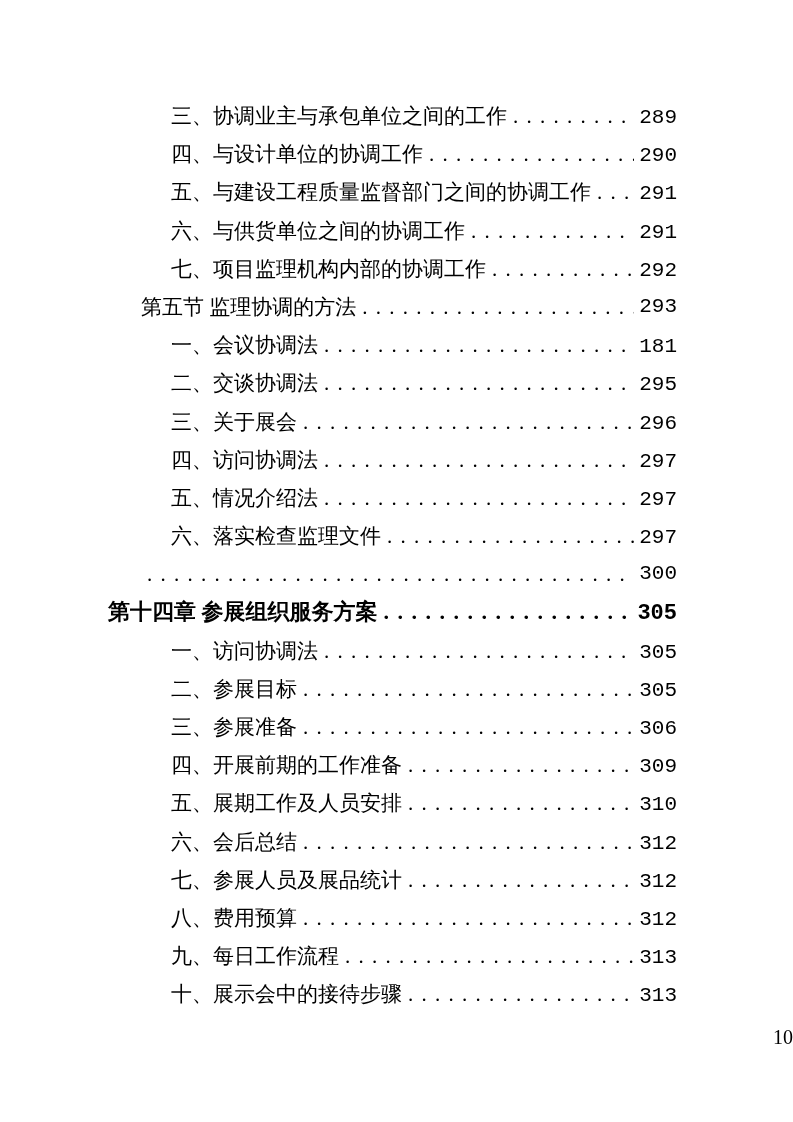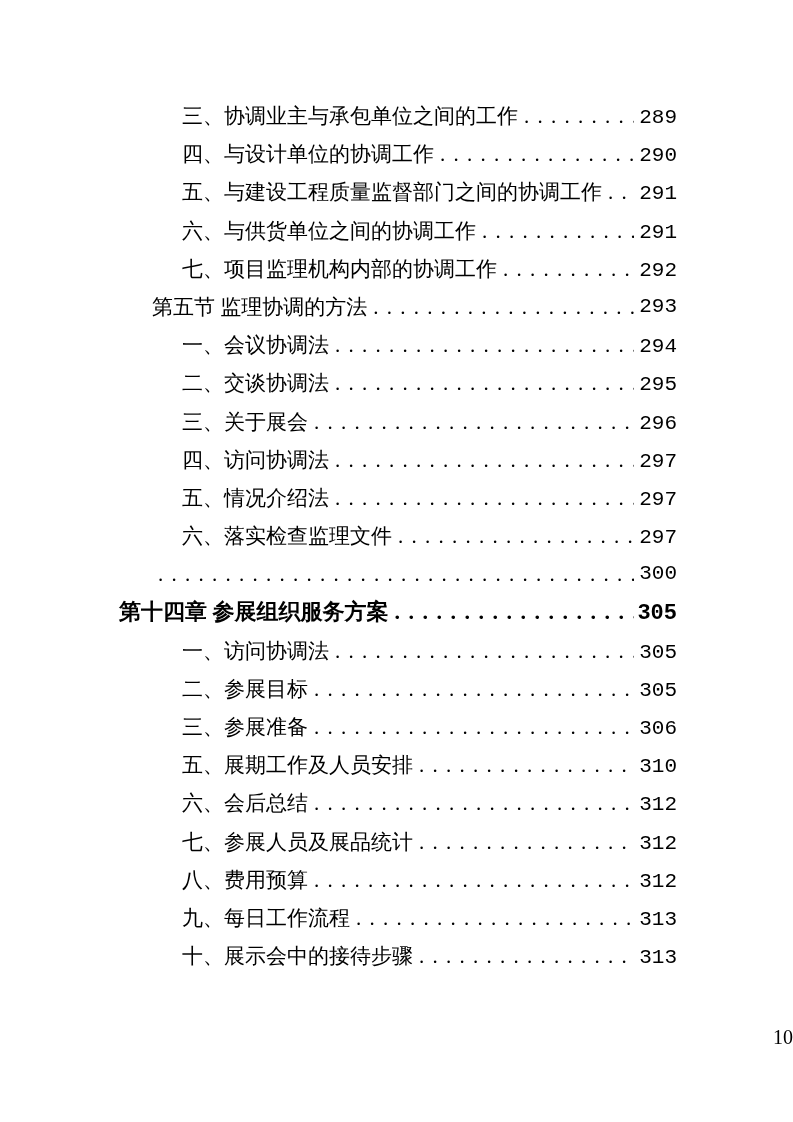--- a/index.html
+++ b/index.html
@@ -12,21 +12,21 @@
     width: 793px;
     height: 1122px;
     background: #ffffff;
     color: #000000;
     font-family: "Liberation Serif", "DejaVu Serif", serif;
     overflow: hidden;
   }
   .toc {
     position: absolute;
     top: 97px;
-    left: 119px;
+    left: 108px;
     right: 116px;
   }
   .row {
     display: flex;
     align-items: baseline;
     height: 38.2px;
     font-size: 21px;
     line-height: 38.2px;
   }
   .row.section { padding-left: 33px; align-items: center; }
@@ -96,21 +96,21 @@
       <span class="p">292</span>
     </div>
     <div class="row section">
       <span class="t">第五节 监理协调的方法</span>
       <span class="dots"></span>
       <span class="p">293</span>
     </div>
     <div class="row item">
       <span class="t">一、会议协调法</span>
       <span class="dots"></span>
-      <span class="p">294</span>
+      <span class="p">181</span>
     </div>
     <div class="row item">
       <span class="t">二、交谈协调法</span>
       <span class="dots"></span>
       <span class="p">295</span>
     </div>
     <div class="row item">
       <span class="t">三、关于展会</span>
       <span class="dots"></span>
       <span class="p">296</span>
@@ -148,20 +148,25 @@
       <span class="t">二、参展目标</span>
       <span class="dots"></span>
       <span class="p">305</span>
     </div>
     <div class="row item">
       <span class="t">三、参展准备</span>
       <span class="dots"></span>
       <span class="p">306</span>
     </div>
     <div class="row item">
+      <span class="t">四、开展前期的工作准备</span>
+      <span class="dots"></span>
+      <span class="p">309</span>
+    </div>
+    <div class="row item">
       <span class="t">五、展期工作及人员安排</span>
       <span class="dots"></span>
       <span class="p">310</span>
     </div>
     <div class="row item">
       <span class="t">六、会后总结</span>
       <span class="dots"></span>
       <span class="p">312</span>
     </div>
     <div class="row item">

